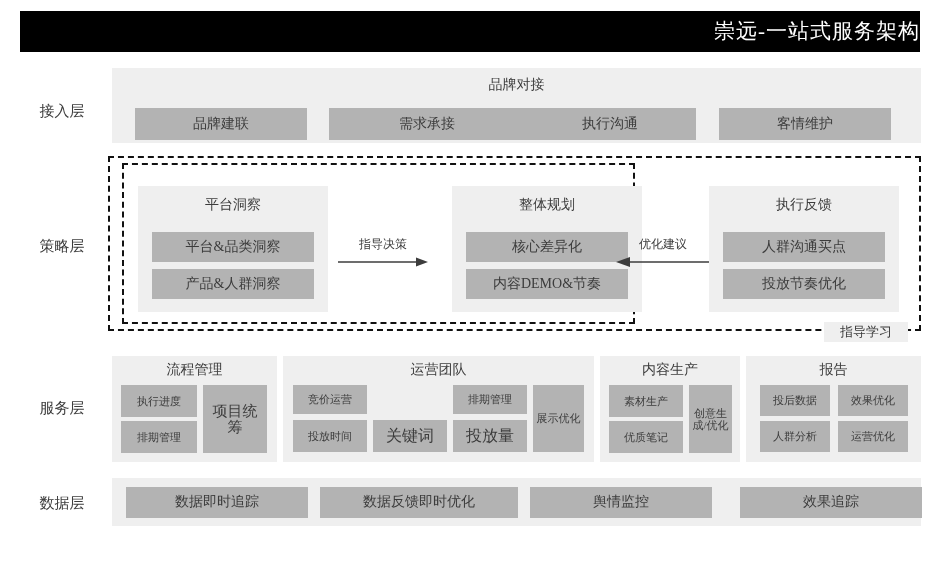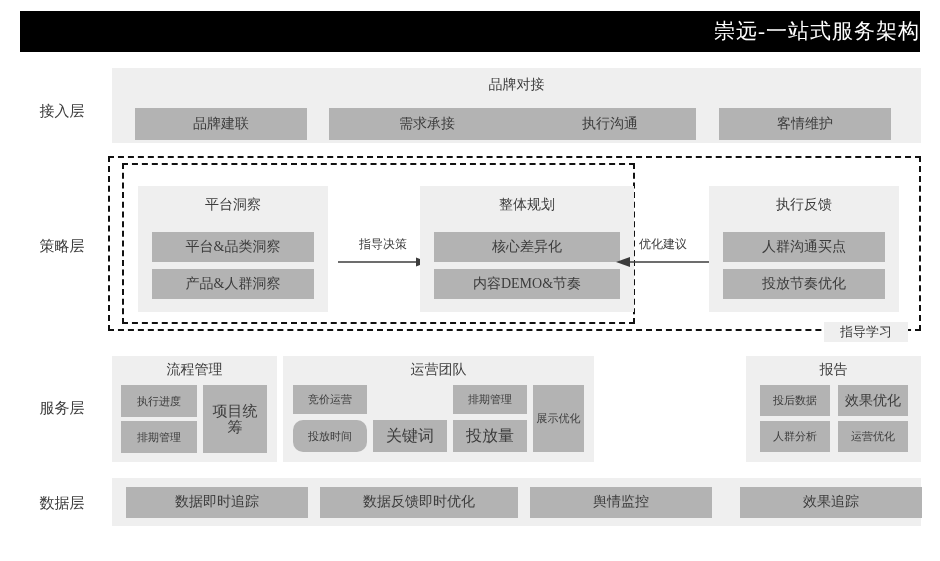--- a/index.html
+++ b/index.html
@@ -116,21 +116,21 @@
   </div>
 
   <div class="arrow-wrap" style="left:338px;top:236px;width:90px;height:34px;">
     <div class="arrow-label">指导决策</div>
     <svg class="arrow-svg" width="90" height="16" viewBox="0 0 90 16">
       <line x1="0" y1="8" x2="80" y2="8" stroke="#3c3c3c" stroke-width="1.4"></line>
       <polygon points="90,8 78,3.5 78,12.5" fill="#3c3c3c"></polygon>
     </svg>
   </div>
 
-  <div class="panel st-panel" style="left:420px;width:214px;">
+  <div class="panel st-panel" style="left:452px;width:190px;">
     <div class="panel-title st-title">整体规划</div>
     <div class="gbox st-box" style="top:46px;">核心差异化</div>
     <div class="gbox st-box" style="top:83px;">内容DEMO&amp;节奏</div>
   </div>
 
   <div class="arrow-wrap" style="left:616px;top:236px;width:94px;height:34px;">
     <div class="arrow-label">优化建议</div>
     <svg class="arrow-svg" width="94" height="16" viewBox="0 0 94 16">
       <line x1="14" y1="8" x2="94" y2="8" stroke="#3c3c3c" stroke-width="1.4"></line>
       <polygon points="0,8 14,3 14,13" fill="#3c3c3c"></polygon>
@@ -149,31 +149,37 @@
     <div class="panel-title sv-title">流程管理</div>
     <div class="sv-box" style="left:9px;top:29px;width:76px;height:32px;font-size:11px;">执行进度</div>
     <div class="sv-box" style="left:9px;top:65px;width:76px;height:32px;font-size:11px;">排期管理</div>
     <div class="sv-box" style="left:91px;top:29px;width:64px;height:68px;font-size:15px;padding:0 4px;box-sizing:border-box;">项目统筹</div>
   </div>
 
   <div class="panel sv-panel" style="left:283px;width:311px;">
     <div class="panel-title sv-title">运营团队</div>
     <div class="sv-box" style="left:10px;top:29px;width:74px;height:29px;font-size:11px;">竞价运营</div>
     <div class="sv-box" style="left:170px;top:29px;width:74px;height:29px;font-size:11px;">排期管理</div>
-    <div class="sv-box" style="left:10px;top:64px;width:74px;height:32px;font-size:11px;border-radius:10px;">投放时间</div>
+    <div class="sv-box" style="left:10px;top:64px;width:74px;height:32px;font-size:11px;">投放时间</div>
     <div class="sv-box" style="left:90px;top:64px;width:74px;height:32px;font-size:16px;">关键词</div>
     <div class="sv-box" style="left:170px;top:64px;width:74px;height:32px;font-size:16px;">投放量</div>
     <div class="sv-box" style="left:250px;top:29px;width:51px;height:67px;font-size:11px;">展示优化</div>
   </div>
 
+  <div class="panel sv-panel" style="left:600px;width:140px;">
+    <div class="panel-title sv-title">内容生产</div>
+    <div class="sv-box" style="left:9px;top:29px;width:74px;height:32px;font-size:11px;">素材生产</div>
+    <div class="sv-box" style="left:9px;top:65px;width:74px;height:32px;font-size:11px;">优质笔记</div>
+    <div class="sv-box" style="left:89px;top:29px;width:43px;height:68px;font-size:11px;padding:0 3px;box-sizing:border-box;">创意生成/优化</div>
+  </div>
 
   <div class="panel sv-panel" style="left:746px;width:175px;">
     <div class="panel-title sv-title">报告</div>
     <div class="sv-box" style="left:14px;top:29px;width:70px;height:31px;font-size:11px;">投后数据</div>
-    <div class="sv-box" style="left:92px;top:29px;width:70px;height:31px;font-size:14px;">效果优化</div>
+    <div class="sv-box" style="left:92px;top:29px;width:70px;height:31px;font-size:11px;">效果优化</div>
     <div class="sv-box" style="left:14px;top:65px;width:70px;height:31px;font-size:11px;">人群分析</div>
     <div class="sv-box" style="left:92px;top:65px;width:70px;height:31px;font-size:11px;">运营优化</div>
   </div>
 
   <div class="panel data-panel"></div>
   <div class="gbox data-box" style="left:126px;width:182px;">数据即时追踪</div>
   <div class="gbox data-box" style="left:320px;width:198px;">数据反馈即时优化</div>
   <div class="gbox data-box" style="left:530px;width:182px;">舆情监控</div>
   <div class="gbox data-box" style="left:724px;width:182px;margin-left:16px;">效果追踪</div>
 

